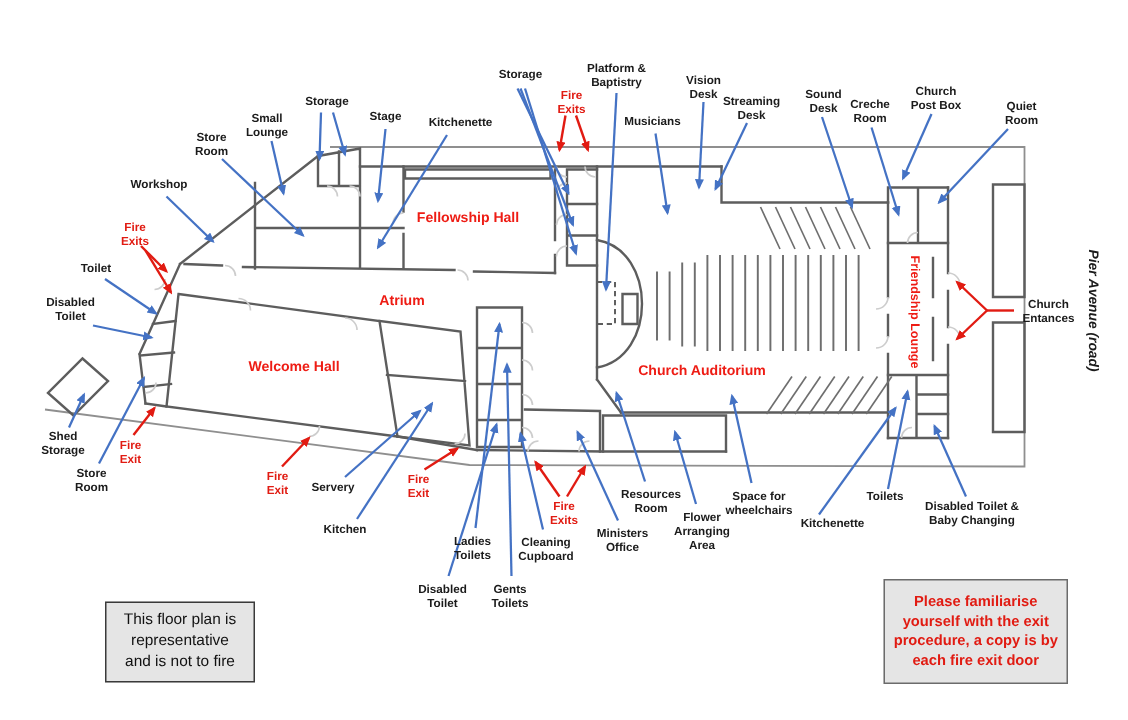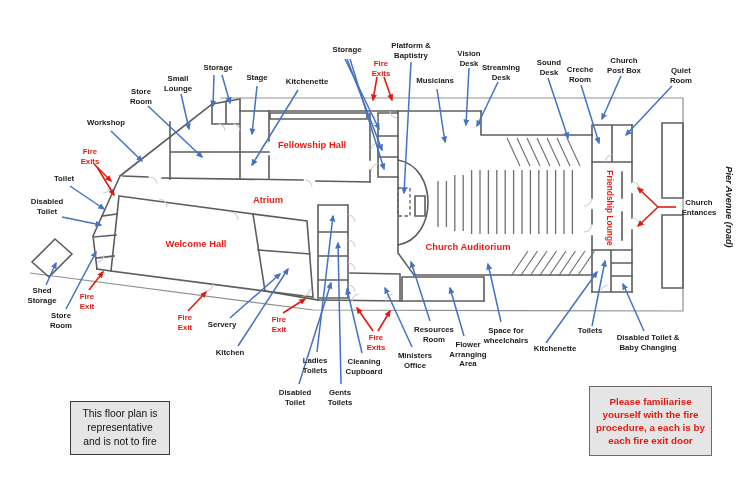--- a/index.html
+++ b/index.html
@@ -226,17 +226,17 @@
   </svg>
 
   <div class="note-box note-left">
     <div>This floor plan is</div>
     <div>representative</div>
     <div>and is not to fire</div>
   </div>
 
   <div class="note-box note-right">
     <div>Please familiarise</div>
-    <div>yourself with the fire</div>
-    <div>procedure, a each is by</div>
+    <div>yourself with the exit</div>
+    <div>procedure, a copy is by</div>
     <div>each fire exit door</div>
   </div>
 </div>
 
 </body></html>

